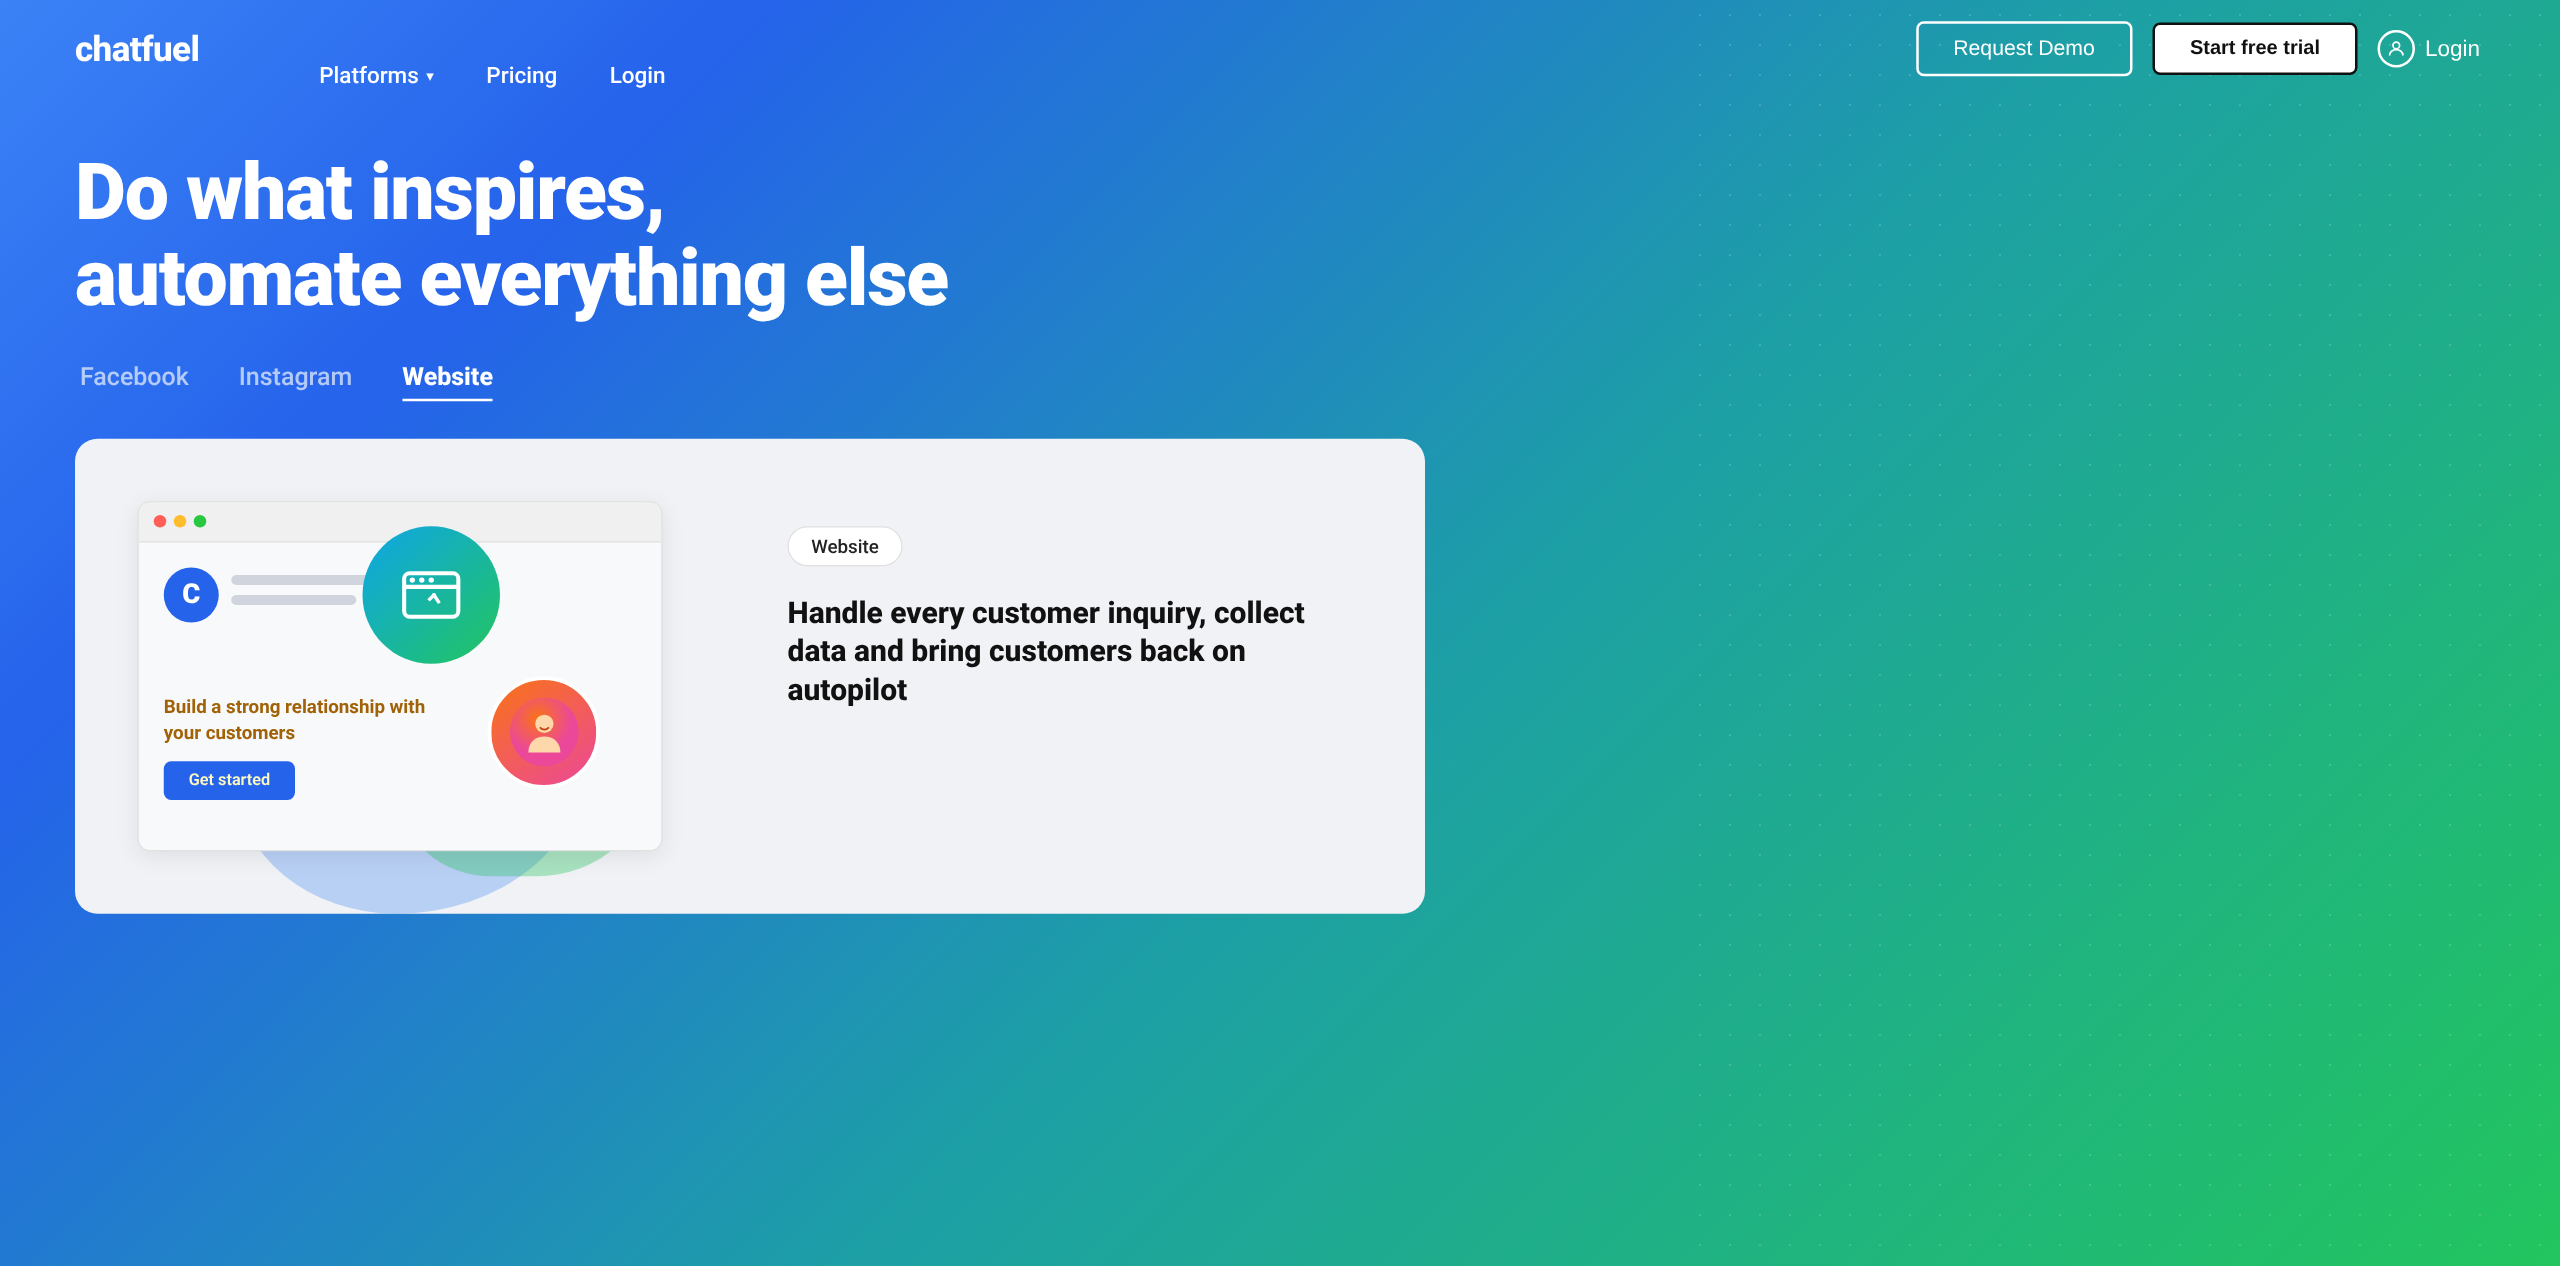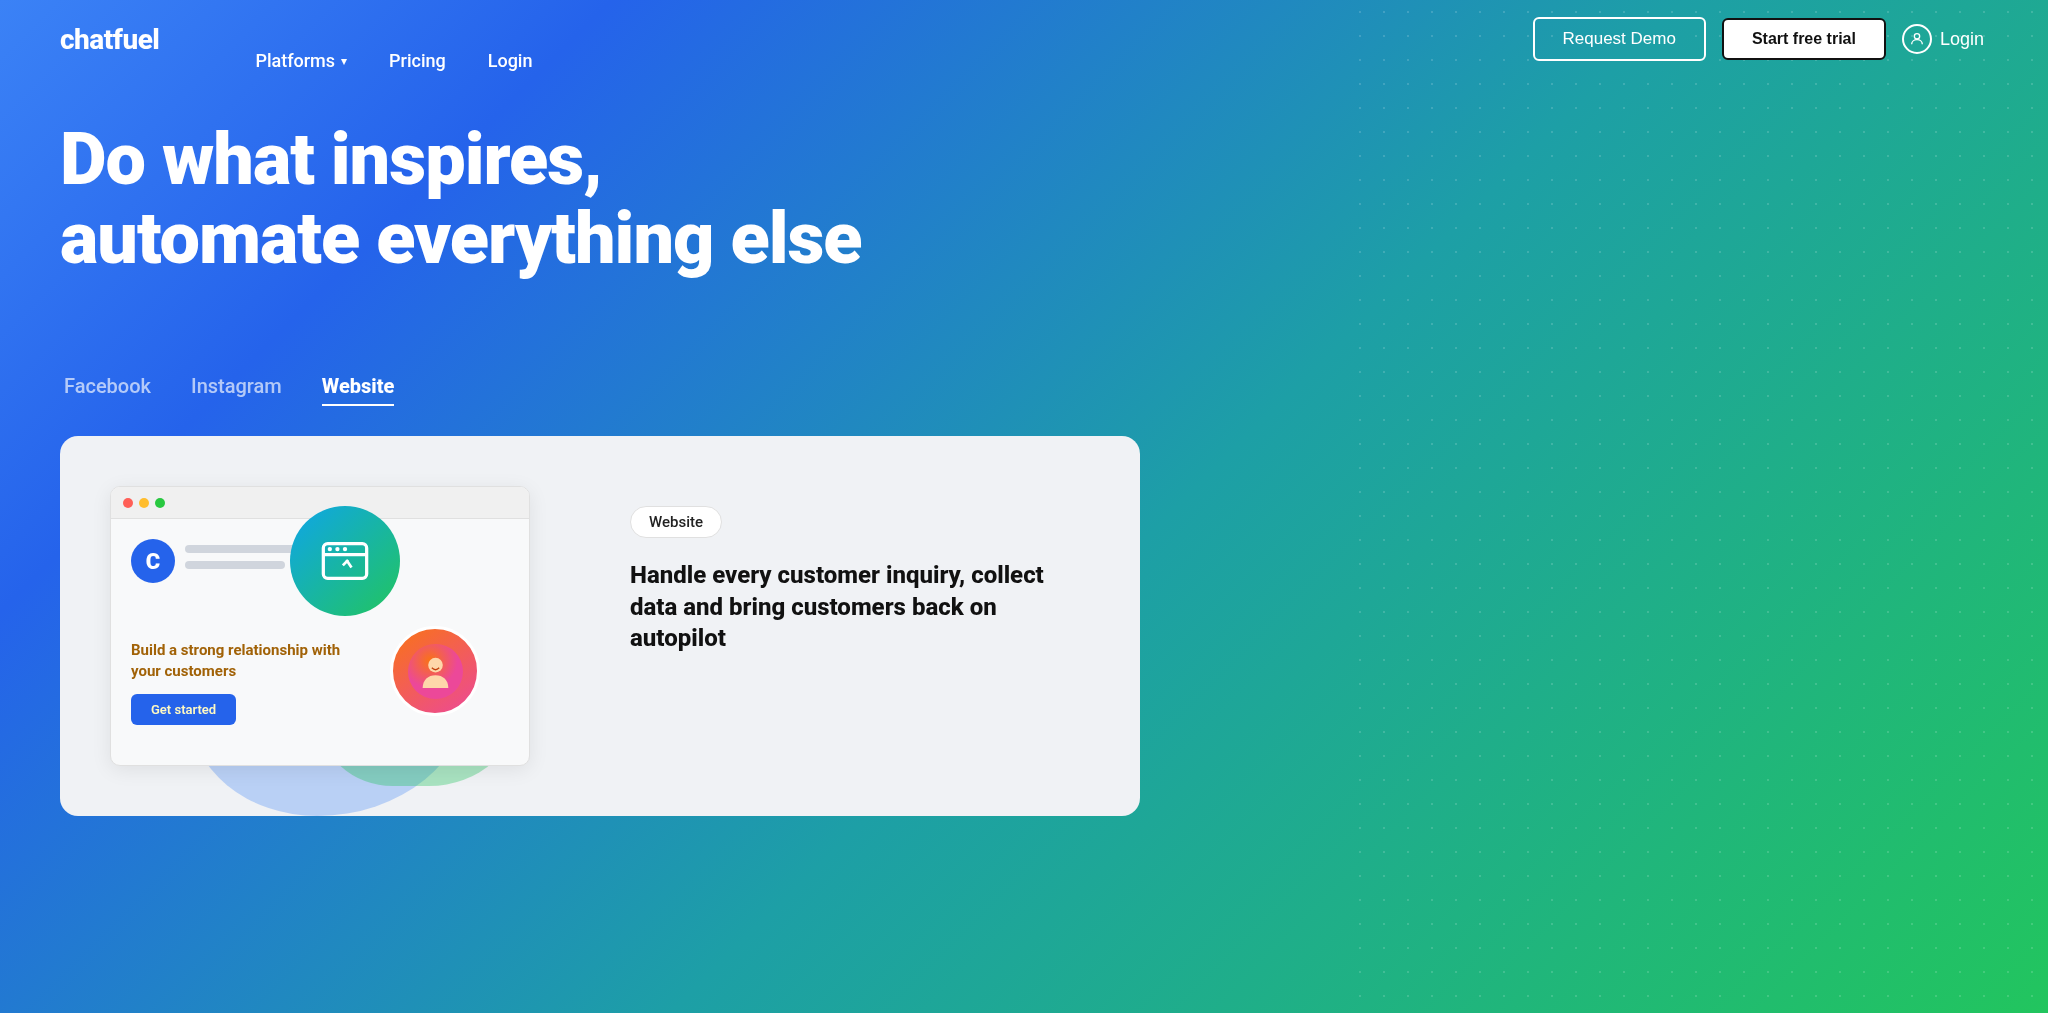--- a/index.html
+++ b/index.html
@@ -124,25 +124,25 @@
     nav {
       background: transparent;
     }
 
     .hero-content {
       padding: 50px 60px 0 60px;
     }
 
     .hero-heading {
       color: #fff;
-      font-size: 72px;
+      font-size: 63px;
       font-weight: 900;
       line-height: 1.1;
       max-width: 1100px;
-      margin-bottom: 96px;
+      margin-bottom: 30px;
       letter-spacing: -1px;
     }
 
     
     .platform-tabs {
       display: flex;
       gap: 40px;
       margin-bottom: 30px;
       padding-left: 4px;
     }

